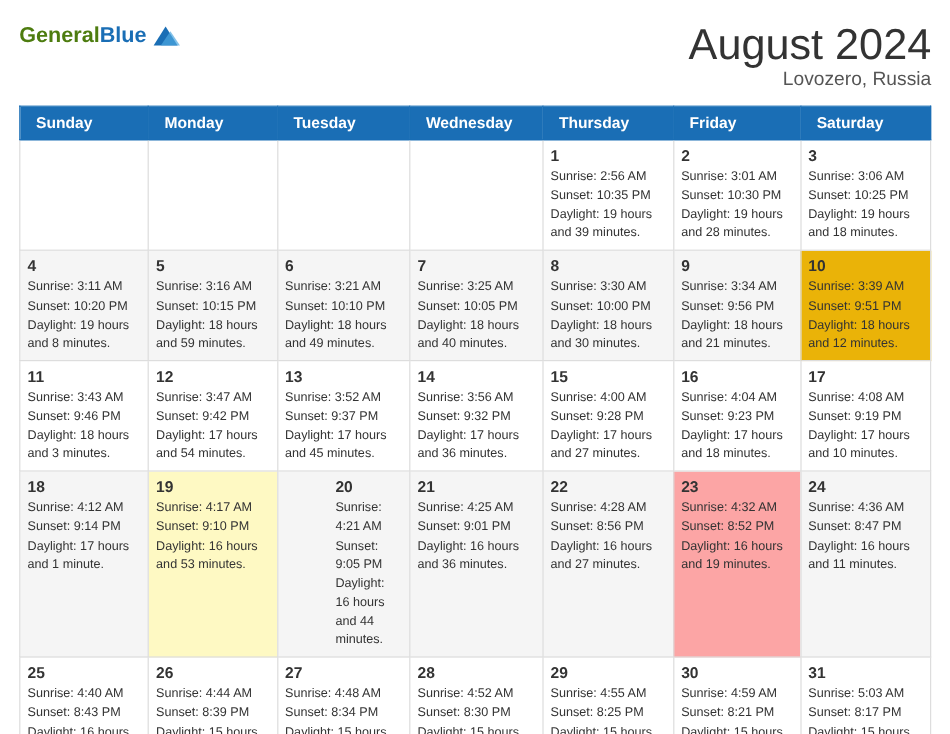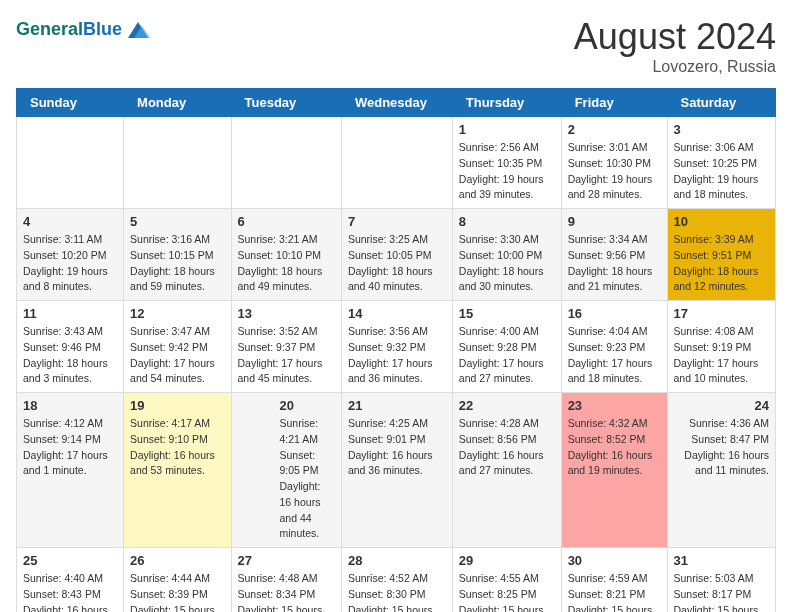--- a/index.html
+++ b/index.html
@@ -18,21 +18,21 @@
     }
     .logo {
       display: flex;
       align-items: center;
     }
     .logo-text {
       font-size: 18px;
       font-weight: bold;
       line-height: 1.1;
     }
-    .logo-general { color: #0f766e; }
+    .logo-general { color: #4d7c0f; }
     .logo-blue { color: #1a6eb5; }
     .logo-icon {
       width: 28px;
       height: 28px;
       margin-left: 2px;
     }
     .title-block {
       text-align: right;
     }
     .month-year {
@@ -219,21 +219,21 @@
           <div class="day-info">Sunrise: 4:25 AM<br>Sunset: 9:01 PM<br>Daylight: 16 hours and 36 minutes.</div>
         </td>
         <td style="background: rgb(245, 245, 245);">
           <div class="day-number">22</div>
           <div class="day-info">Sunrise: 4:28 AM<br>Sunset: 8:56 PM<br>Daylight: 16 hours and 27 minutes.</div>
         </td>
         <td style="background: #fca5a5;">
           <div class="day-number">23</div>
           <div class="day-info">Sunrise: 4:32 AM<br>Sunset: 8:52 PM<br>Daylight: 16 hours and 19 minutes.</div>
         </td>
-        <td style="background: rgb(245, 245, 245); text-align: right;">
+        <td style="background: rgb(245, 245, 245);">
           <div class="day-number">24</div>
           <div class="day-info">Sunrise: 4:36 AM<br>Sunset: 8:47 PM<br>Daylight: 16 hours and 11 minutes.</div>
         </td>
       </tr>
       <tr>
         <td>
           <div class="day-number">25</div>
           <div class="day-info">Sunrise: 4:40 AM<br>Sunset: 8:43 PM<br>Daylight: 16 hours and 2 minutes.</div>
         </td>
         <td>

